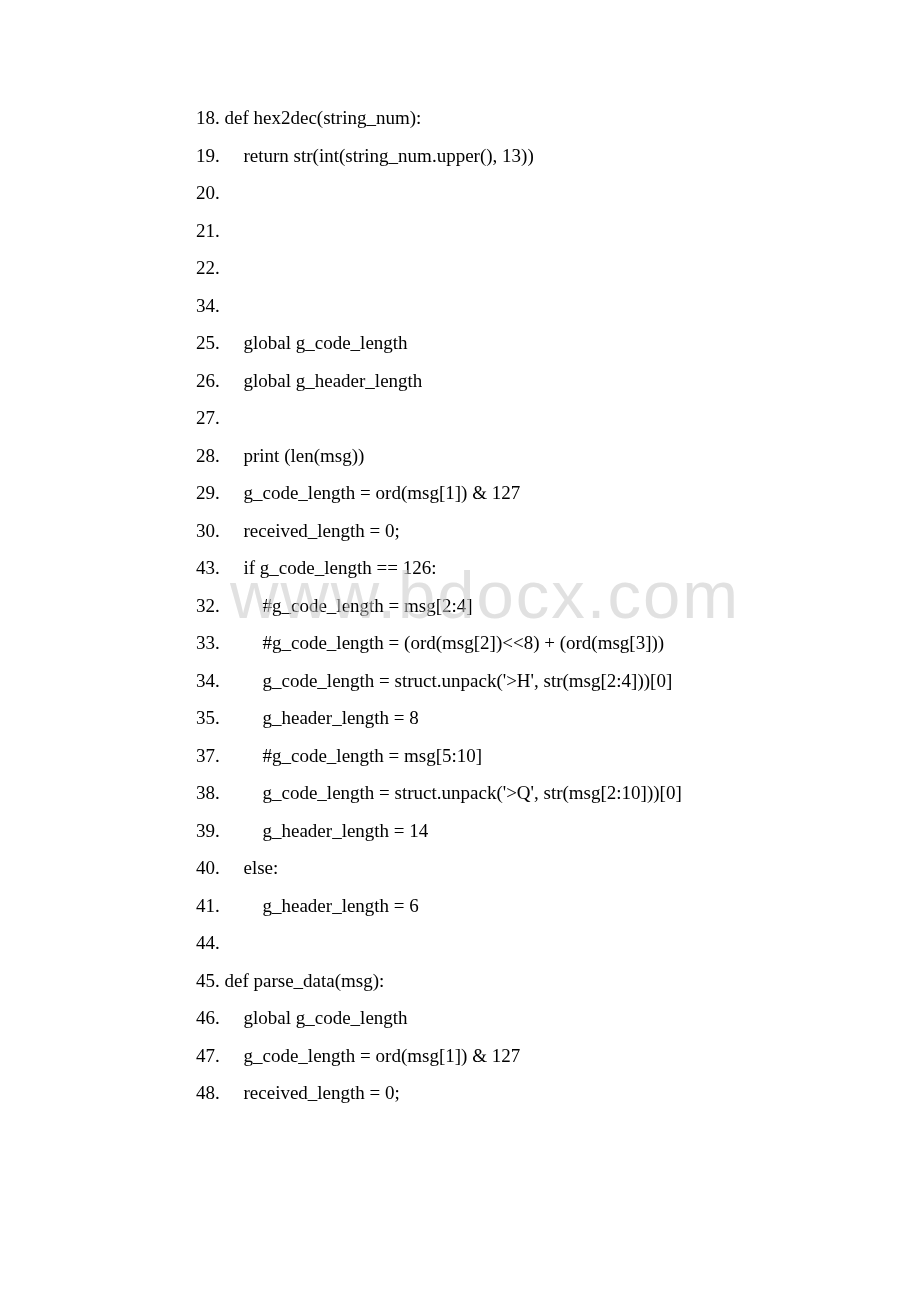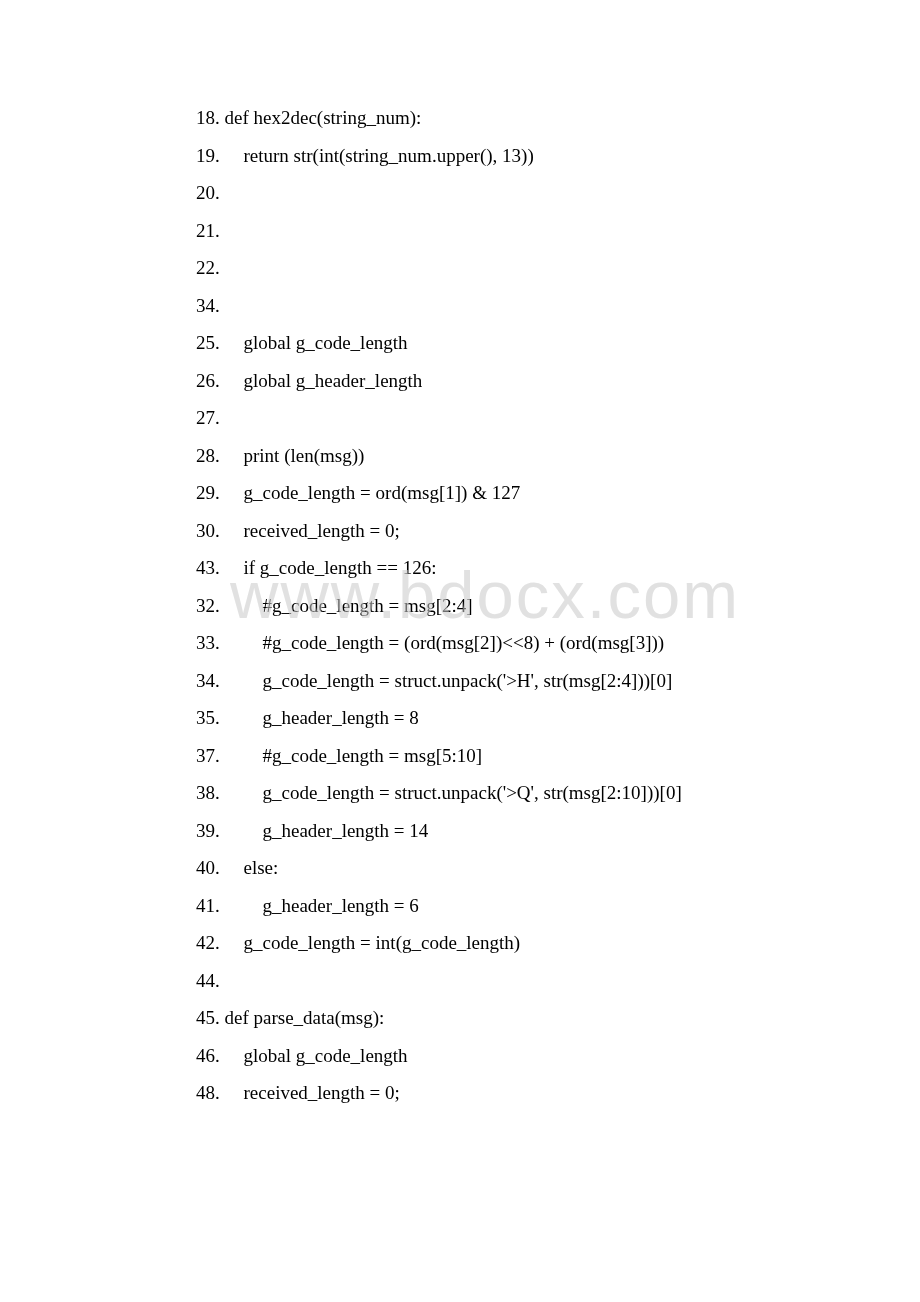--- a/index.html
+++ b/index.html
@@ -60,18 +60,18 @@
   <div class="code-line"><span>43.</span> <span>    if g_code_length == 126:  </span></div>
   <div class="code-line"><span>32.</span> <span>        #g_code_length = msg[2:4]  </span></div>
   <div class="code-line"><span>33.</span> <span>        #g_code_length = (ord(msg[2])&lt;&lt;8) + (ord(msg[3]))  </span></div>
   <div class="code-line"><span>34.</span> <span>        g_code_length = struct.unpack('&gt;H', str(msg[2:4]))[0]  </span></div>
   <div class="code-line"><span>35.</span> <span>        g_header_length = 8  </span></div>
   <div class="code-line"><span>37.</span> <span>        #g_code_length = msg[5:10]  </span></div>
   <div class="code-line"><span>38.</span> <span>        g_code_length = struct.unpack('&gt;Q', str(msg[2:10]))[0]  </span></div>
   <div class="code-line"><span>39.</span> <span>        g_header_length = 14  </span></div>
   <div class="code-line"><span>40.</span> <span>    else:  </span></div>
   <div class="code-line"><span>41.</span> <span>        g_header_length = 6  </span></div>
-  <div class="code-line"><span>42.</span> <span>    g_code_length = int(g_code_length)  </span></div>
   <div class="code-line"><span>44.</span> <span>          </span></div>
   <div class="code-line"><span>45.</span> <span>def parse_data(msg):  </span></div>
   <div class="code-line"><span>46.</span> <span>    global g_code_length  </span></div>
+  <div class="code-line"><span>47.</span> <span>    g_code_length = ord(msg[1]) &amp; 127  </span></div>
   <div class="code-line"><span>48.</span> <span>    received_length = 0;  </span></div>
 </div>
 
 </body></html>

